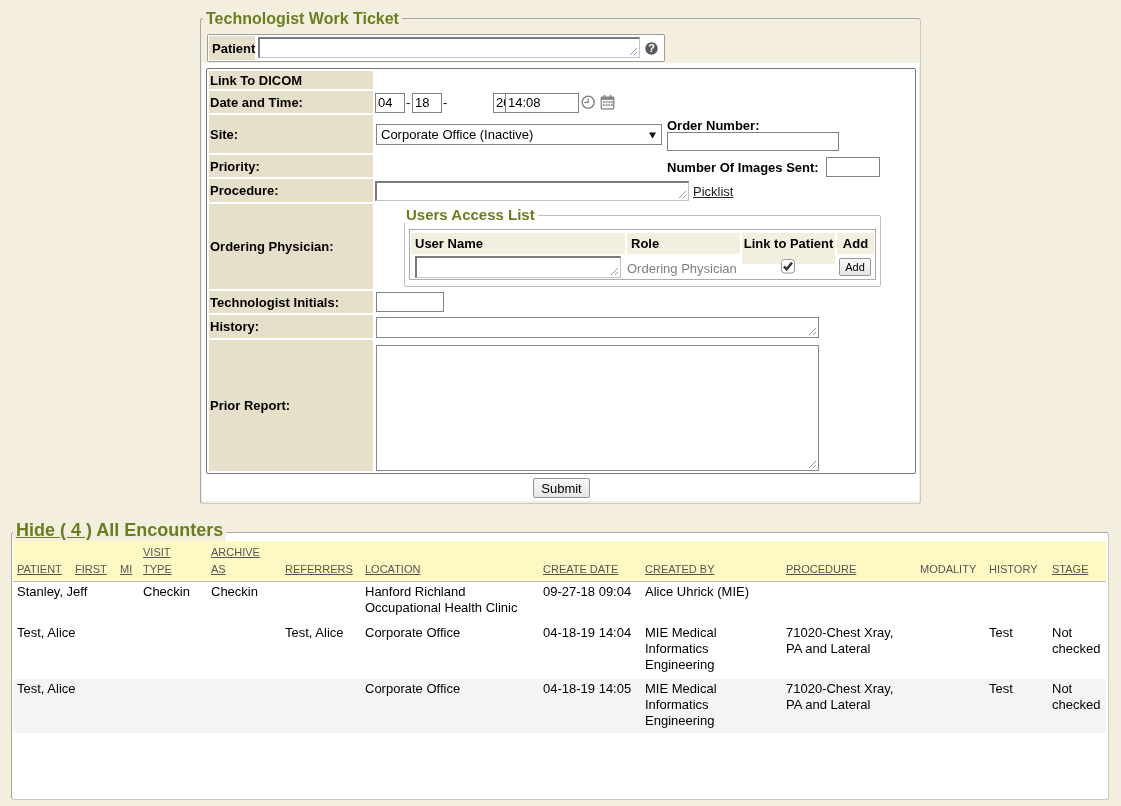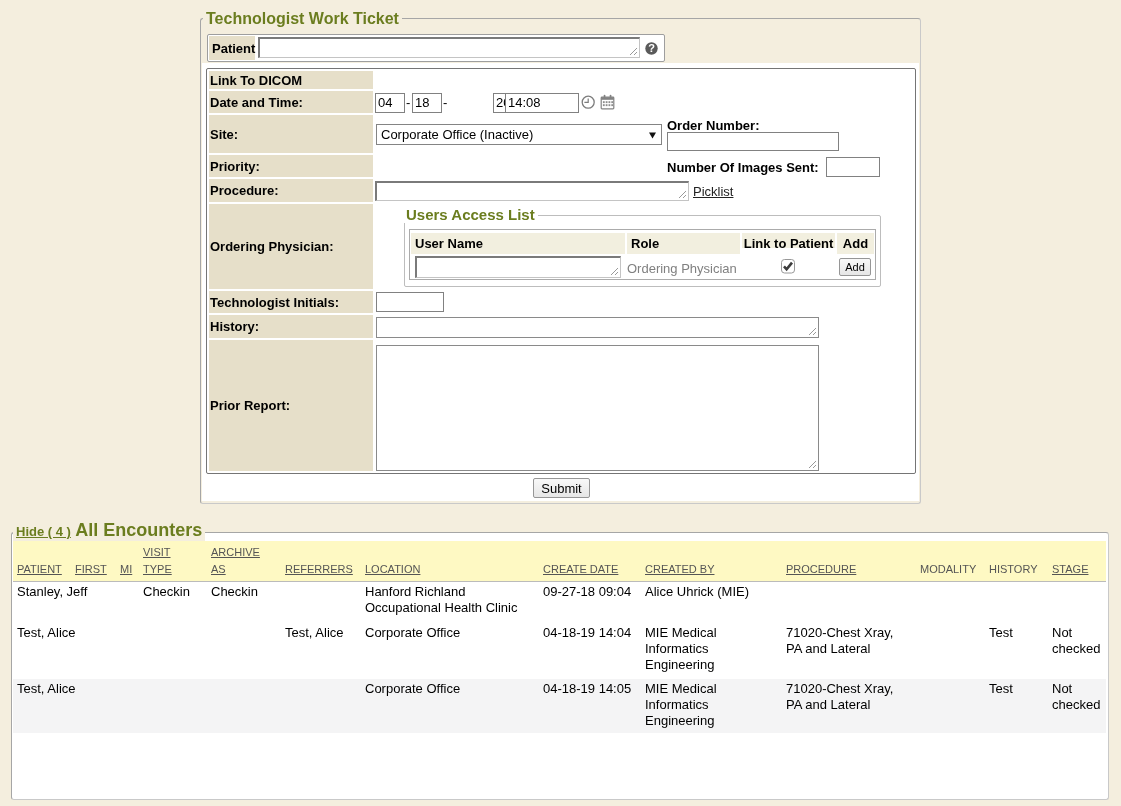--- a/index.html
+++ b/index.html
@@ -92,21 +92,21 @@
       <path d="M8 1L1 8M8 5L5 8" stroke="#999" stroke-width="1" fill="none"></path>
     </svg>
   </div>
 <div class="abs" style="left:693px;top:184px;"><span style="text-decoration:underline;color:#222;">Picklist</span></div>
 
 <div class="abs" style="left:404px;top:215px;width:477px;height:72px;border:1px solid #bdbdbd;border-radius:2px;box-sizing:border-box;"></div>
 <div class="legend" style="left:403px;top:206px;font-size:15px;background:#fff;">Users Access List</div>
 <div class="abs" style="left:409px;top:229px;width:467px;height:51px;border:1px solid #ababab;box-sizing:border-box;"></div>
 <div class="abs" style="left:411px;top:233px;width:214px;height:21px;background:#F2EFDF;font-weight:bold;box-sizing:border-box;padding:3px 0 0 4px;">User Name</div>
 <div class="abs" style="left:627px;top:233px;width:113px;height:21px;background:#F2EFDF;font-weight:bold;box-sizing:border-box;padding:3px 0 0 4px;">Role</div>
-<div class="abs" style="left:742px;top:233px;width:93px;height:15px;background:#F2EFDF;font-weight:bold;box-sizing:border-box;padding-top:3px;text-align:center;">Link to Patient</div>
+<div class="abs" style="left:742px;top:233px;width:93px;height:31px;background:#F2EFDF;font-weight:bold;box-sizing:border-box;padding-top:3px;text-align:center;">Link to Patient</div>
 <div class="abs" style="left:837px;top:233px;width:37px;height:21px;background:#F2EFDF;font-weight:bold;box-sizing:border-box;padding-top:3px;text-align:center;">Add</div>
 <div class="ta" style="left:415px;top:256px;width:206px;height:22px;">
     <svg class="grip" width="9" height="9">
       <path d="M8 1L1 8M8 5L5 8" stroke="#999" stroke-width="1" fill="none"></path>
     </svg>
   </div>
 <div class="abs" style="left:627px;top:261px;color:#808080;">Ordering Physician</div>
 <svg class="abs" style="left:781px;top:259px;" width="14" height="15">
     <rect x="0.5" y="0.5" width="13" height="13.5" rx="3" fill="#fff" stroke="#989898"></rect>
     <path d="M3 7.4l2.6 2.9L11 3.6" stroke="#3d3d3d" stroke-width="2.6" fill="none"></path>
@@ -123,21 +123,21 @@
 
 <div class="ta2" style="left:376px;top:345px;width:443px;height:126px;">
     <svg class="grip" width="9" height="9">
       <path d="M8 1L1 8M8 5L5 8" stroke="#999" stroke-width="1" fill="none"></path>
     </svg>
   </div>
 
 <div class="btn" style="left:533px;top:478px;width:57px;height:20px;line-height:19px;">Submit</div>
 
 <div class="fsbox" style="left:11px;top:532px;width:1098px;height:268px;background:#fff;"></div>
-<div class="legend" style="left:13px;top:520px;font-size:18px;"><span style="font-size:13px;text-decoration:underline;">Hide ( 4 )</span> All Encounters</div>
+<div class="legend" style="left:13px;top:520px;font-size:18px;"><span style="font-size:18px;text-decoration:underline;">Hide ( 4 )</span> All Encounters</div>
 
 <table class="enc" cellspacing="0">
 <colgroup>
       <col style="width:58px">
       <col style="width:45px">
       <col style="width:23px">
       <col style="width:68px">
       <col style="width:74px">
       <col style="width:80px">
       <col style="width:178px">

